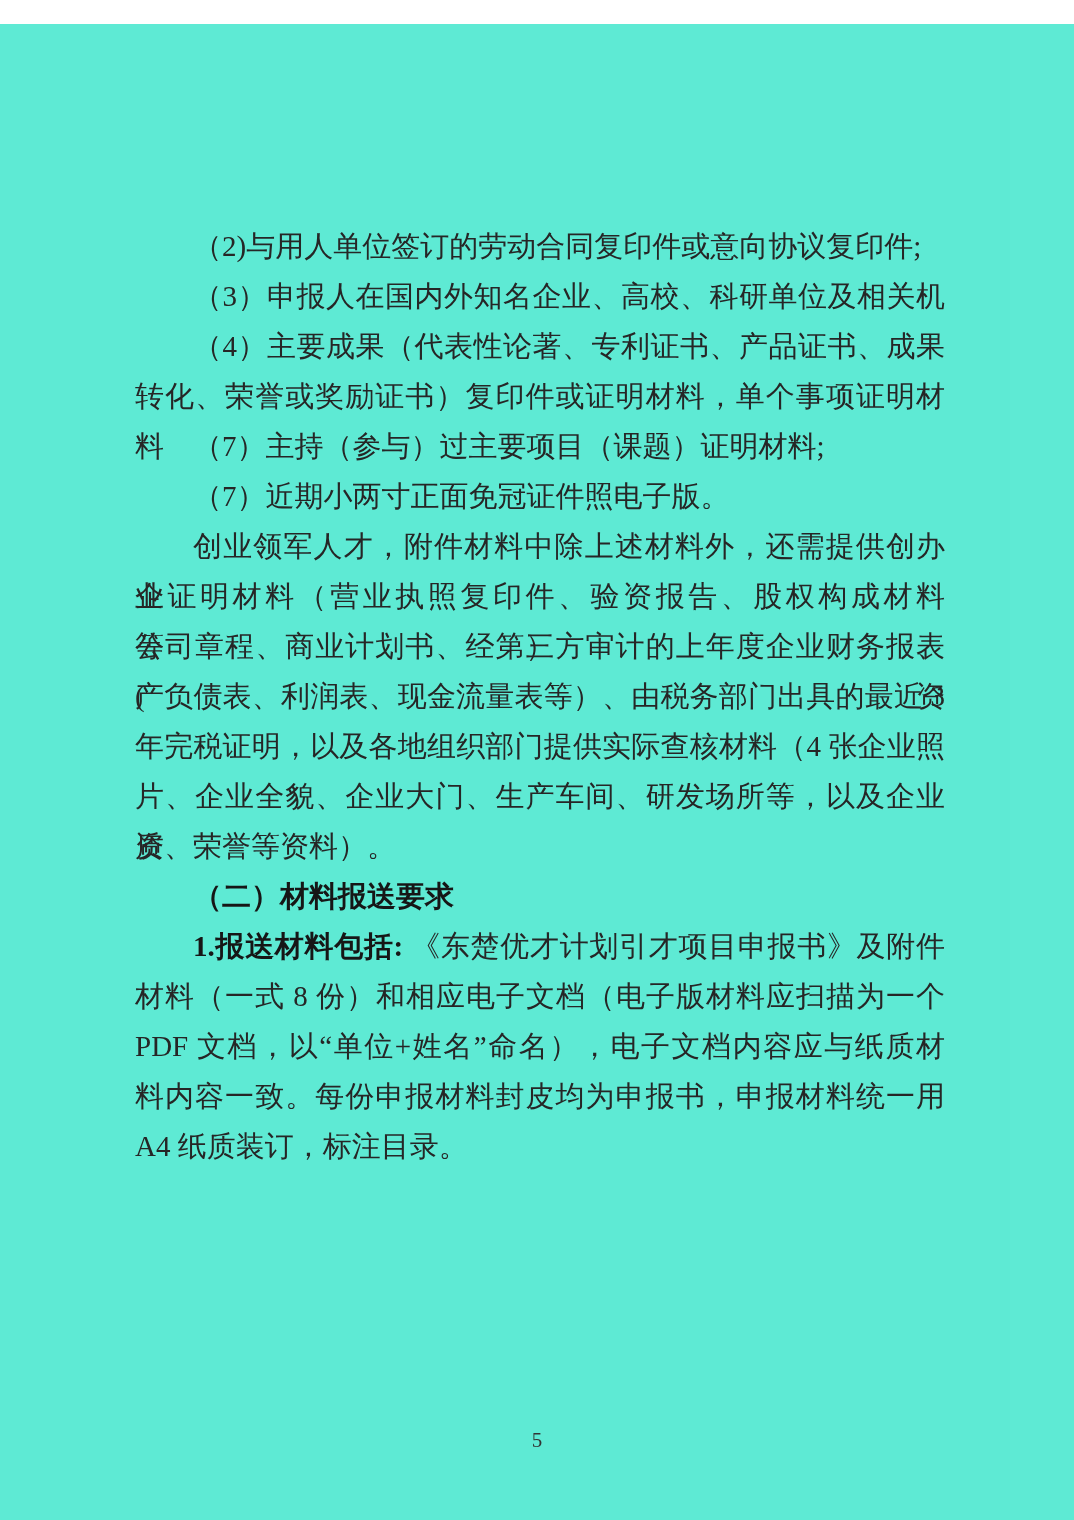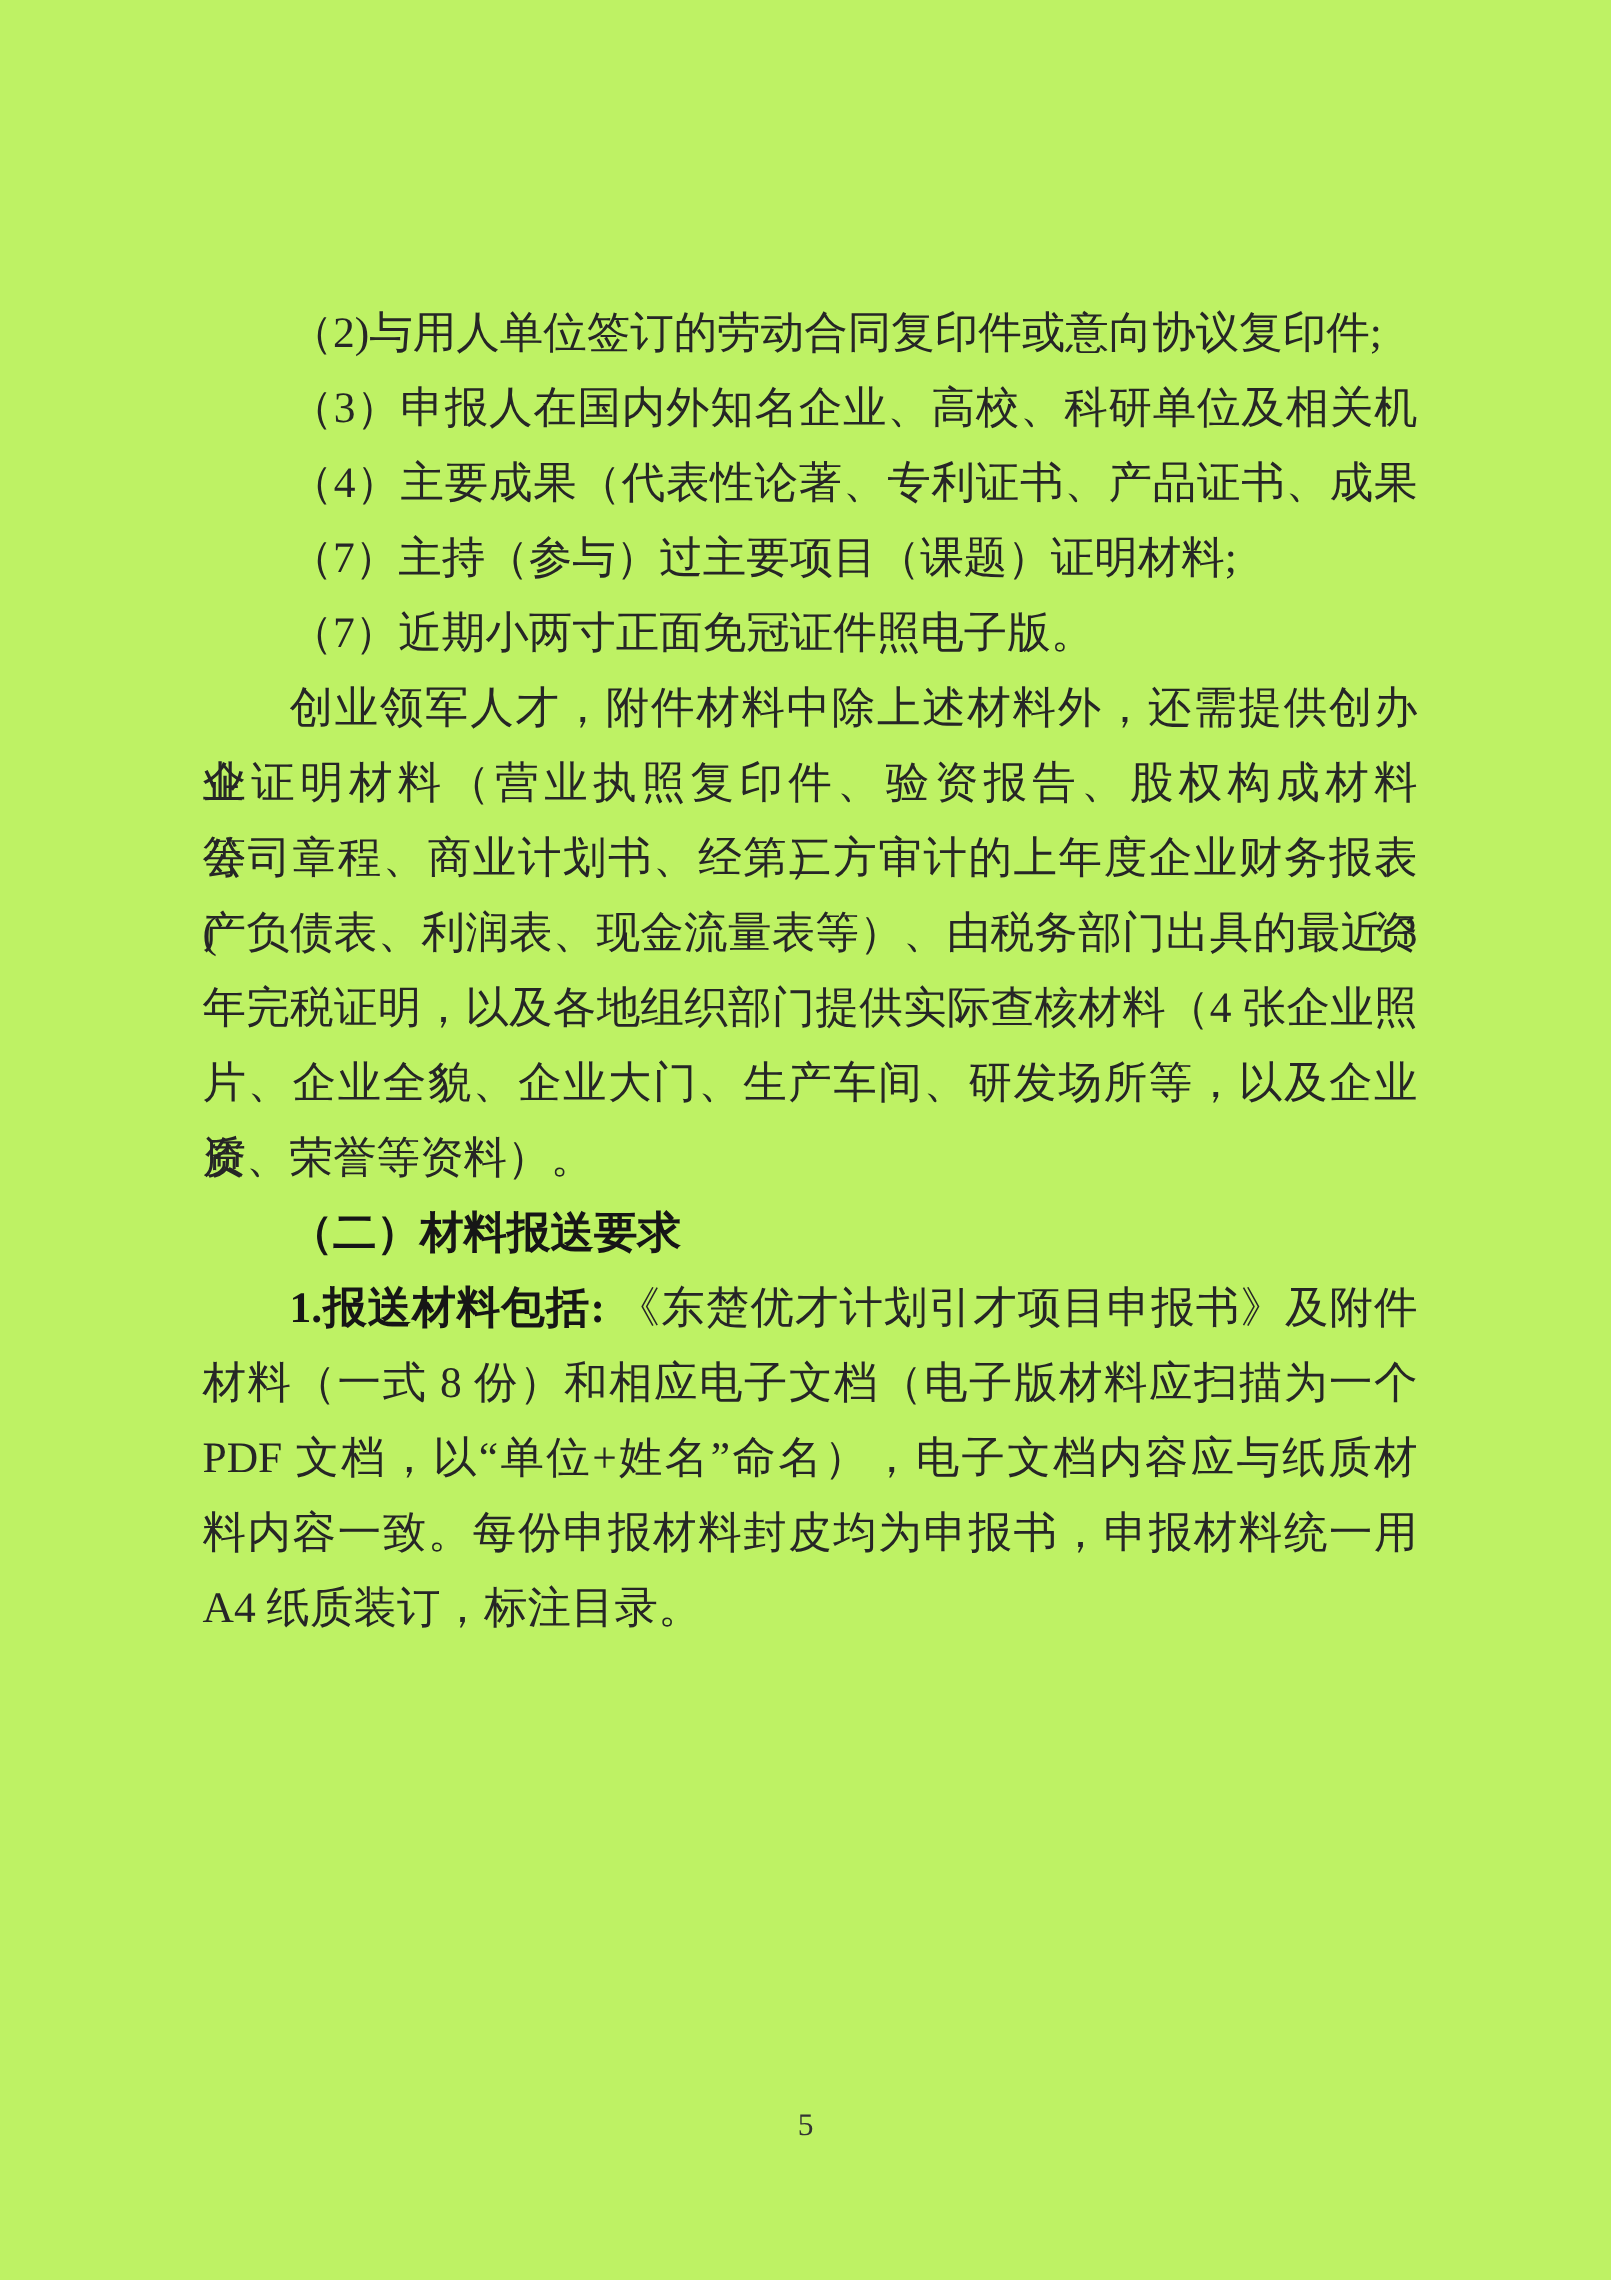--- a/index.html
+++ b/index.html
@@ -9,21 +9,22 @@
     height: 1520px;
     background: #ffffff;
     position: relative;
     overflow: hidden;
     font-family: "Liberation Serif", "DejaVu Serif", serif;
     color: #262626;
   }
   .page {
     position: absolute;
     inset: 0;
-    background: #bef264;
+    background: #5eead4;
+    margin-top: 24px;
   }
   .doc-content {
     position: absolute;
     left: 135px;
     top: 197px;
     width: 810px;
   }
   .line {
     font-size: 29px;
     line-height: 50px;
@@ -59,20 +60,21 @@
 </style>
 </head>
 <body>
 
 <div class="page">
 
   <div class="doc-content">
     <div class="line indent">（2)与用人单位签订的劳动合同复印件或意向协议复印件;</div>
     <div class="line indent fill">（3）申报人在国内外知名企业、高校、科研单位及相关机</div>
     <div class="line indent fill">（4）主要成果（代表性论著、专利证书、产品证书、成果</div>
+    <div class="line fill">转化、荣誉或奖励证书）复印件或证明材料，单个事项证明材料</div>
     <div class="line indent">（7）主持（参与）过主要项目（课题）证明材料;</div>
     <div class="line indent">（7）近期小两寸正面免冠证件照电子版。</div>
     <div class="line indent fill">创业领军人才，附件材料中除上述材料外，还需提供创办企</div>
     <div class="line fill">业证明材料（营业执照复印件、验资报告、股权构成材料等）、</div>
     <div class="line fill">公司章程、商业计划书、经第三方审计的上年度企业财务报表(资</div>
     <div class="line fill">产负债表、利润表、现金流量表等）、由税务部门出具的最近 3</div>
     <div class="line fill">年完税证明，以及各地组织部门提供实际查核材料（4 张企业照</div>
     <div class="line fill">片、企业全貌、企业大门、生产车间、研发场所等，以及企业资</div>
     <div class="line">质、荣誉等资料）。</div>
     <div class="line indent heading">（二）材料报送要求</div>

